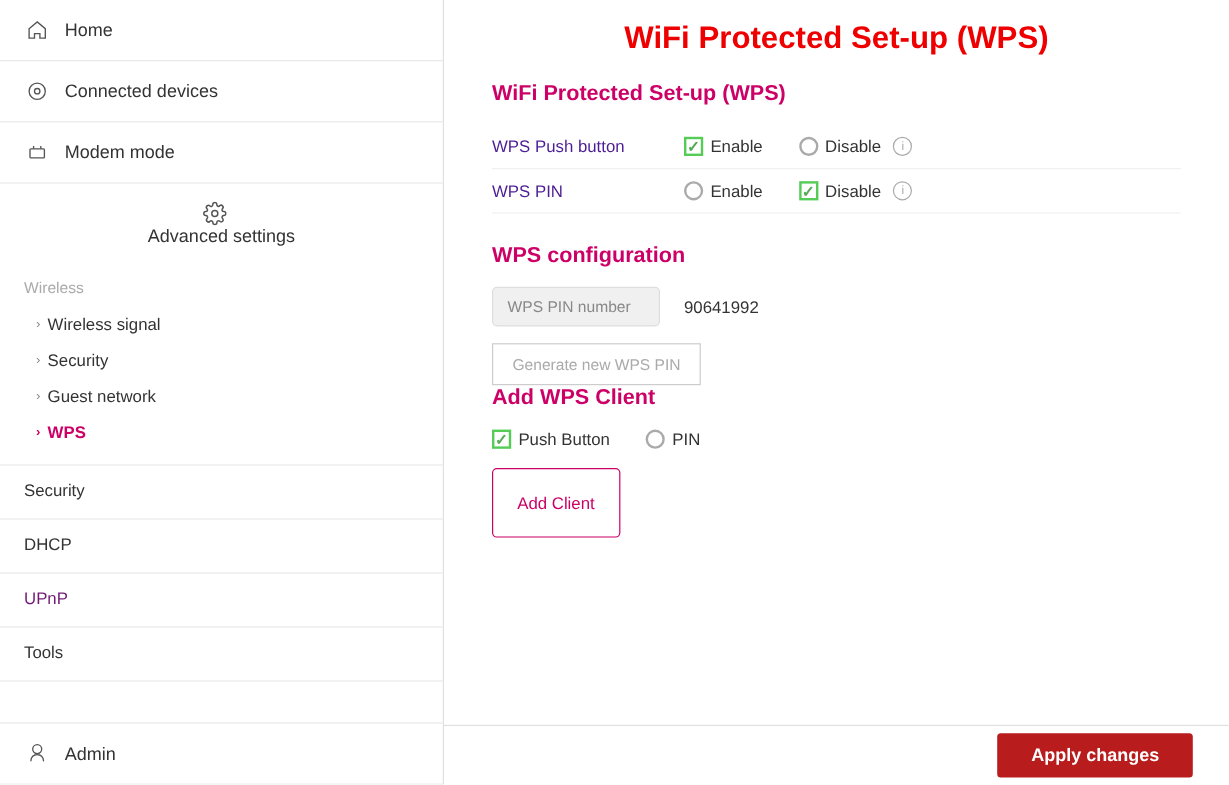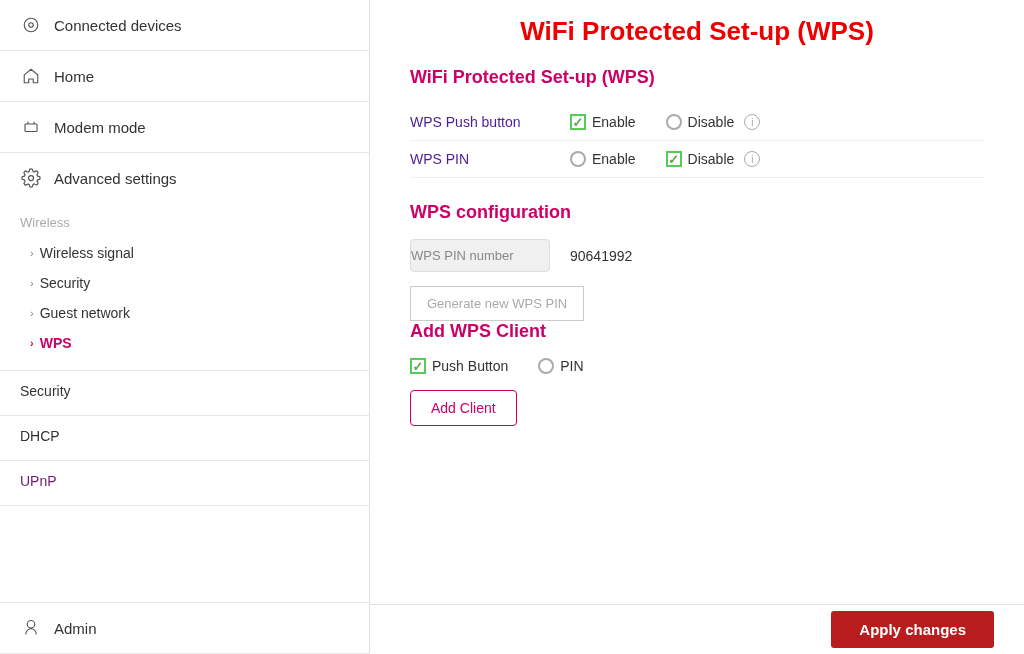--- a/index.html
+++ b/index.html
@@ -35,20 +35,21 @@
     }
     .sidebar-nav-item .nav-icon svg { width: 18px; height: 18px; fill: none; stroke: #555; stroke-width: 1.5; }
 
     .advanced-settings-item {
       display: flex;
       align-items: center;
       padding: 14px 20px;
       color: #333;
       font-size: 15px;
       cursor: pointer;
+      flex-direction: column;
     }
     .advanced-settings-item .nav-icon { width: 22px; height: 22px; margin-right: 12px; display: flex; align-items: center; justify-content: center; }
     .wireless-section-title { color: #aaa; font-size: 13px; margin-bottom: 8px; }
 
     .sub-nav-item {
       display: flex;
       align-items: center;
       padding: 7px 0 7px 10px;
       font-size: 14px;
       color: #333;
@@ -135,21 +136,21 @@
     .wps-pin-row {
       display: flex;
       align-items: center;
       gap: 16px;
       margin-bottom: 14px;
     }
     .wps-pin-label-box {
       background: #f0f0f0;
       border: 1px solid #ddd;
       border-radius: 4px;
-      padding: 8px 0;
+      padding: 8px 12px;
       font-size: 13px;
       color: #888;
       min-width: 140px;
       white-space: nowrap;
     }
     .wps-pin-value {
       margin-left: 4px;
       font-size: 14px;
       color: #333;
     }
@@ -166,21 +167,21 @@
     }
 
     
     .add-client-section { }
     .add-client-options { display: flex; align-items: center; gap: 30px; margin-bottom: 16px; }
     .add-client-btn {
       border: 1px solid #cc0066;
       border-radius: 4px;
       background: #fff;
       color: #cc0066;
-      padding: 9px 20px;
+      padding: 20px 20px;
       font-size: 14px;
       cursor: pointer;
     }
 
     
     .footer-bar {
       position: absolute;
       bottom: 0; left: 0; right: 0;
       height: 50px;
       background: #fff;
@@ -204,34 +205,34 @@
     .divider { border: none; border-top: 1px solid #e8e8e8; margin: 0; }
   </style>
 </head>
 <body>
 
 <div class="sidebar">
 
   <div class="sidebar-nav-item">
     <span class="nav-icon">
       <svg viewBox="0 0 24 24">
+          <path d="M3 10.5L12 3l9 7.5V21H15v-5h-6v5H3z" stroke="#555" stroke-width="1.5" fill="none"></path>
+        </svg>
+    </span>
+    <span>Home</span>
+  </div>
+
+  <div class="sidebar-nav-item">
+    <span class="nav-icon">
+      <svg viewBox="0 0 24 24">
           <circle cx="12" cy="12" r="9" stroke="#555" stroke-width="1.5"></circle>
           <circle cx="12" cy="12" r="3" stroke="#555" stroke-width="1.5"></circle>
         </svg>
     </span>
     <span>Connected devices</span>
-  </div>
-
-  <div class="sidebar-nav-item">
-    <span class="nav-icon">
-      <svg viewBox="0 0 24 24">
-          <path d="M3 10.5L12 3l9 7.5V21H15v-5h-6v5H3z" stroke="#555" stroke-width="1.5" fill="none"></path>
-        </svg>
-    </span>
-    <span>Home</span>
   </div>
 
   <div class="sidebar-nav-item">
     <span class="nav-icon">
       <svg viewBox="0 0 24 24">
           <rect x="4" y="8" width="16" height="10" rx="1" stroke="#555" stroke-width="1.5"></rect>
           <line x1="8" y1="8" x2="8" y2="5" stroke="#555" stroke-width="1.5"></line>
           <line x1="16" y1="8" x2="16" y2="5" stroke="#555" stroke-width="1.5"></line>
         </svg>
     </span>
@@ -275,20 +276,23 @@
   </div>
 
   <div class="section-group">
     <div class="section-group-title" style="cursor:pointer; color:#333; font-size:14px;">DHCP</div>
   </div>
 
   <div class="section-group">
     <div class="section-group-title" style="cursor:pointer; color:#701a75; font-size:14px;">UPnP</div>
   </div>
 
+  <div class="section-group">
+    <div class="section-group-title" style="cursor:pointer; color:#333; font-size:14px;">Tools</div>
+  </div>
 
   <div style="flex:1;"></div>
 
   <div class="sidebar-nav-item" style="border-top:1px solid #e8e8e8; margin-top:auto;">
     <span class="nav-icon">
       <svg viewBox="0 0 24 24" width="18" height="18">
           <path d="M12 2a5 5 0 100 10A5 5 0 0012 2zm-7 18a7 7 0 0114 0" stroke="#555" stroke-width="1.5" fill="none" stroke-linecap="round"></path>
         </svg>
     </span>
     <span>Admin</span>

